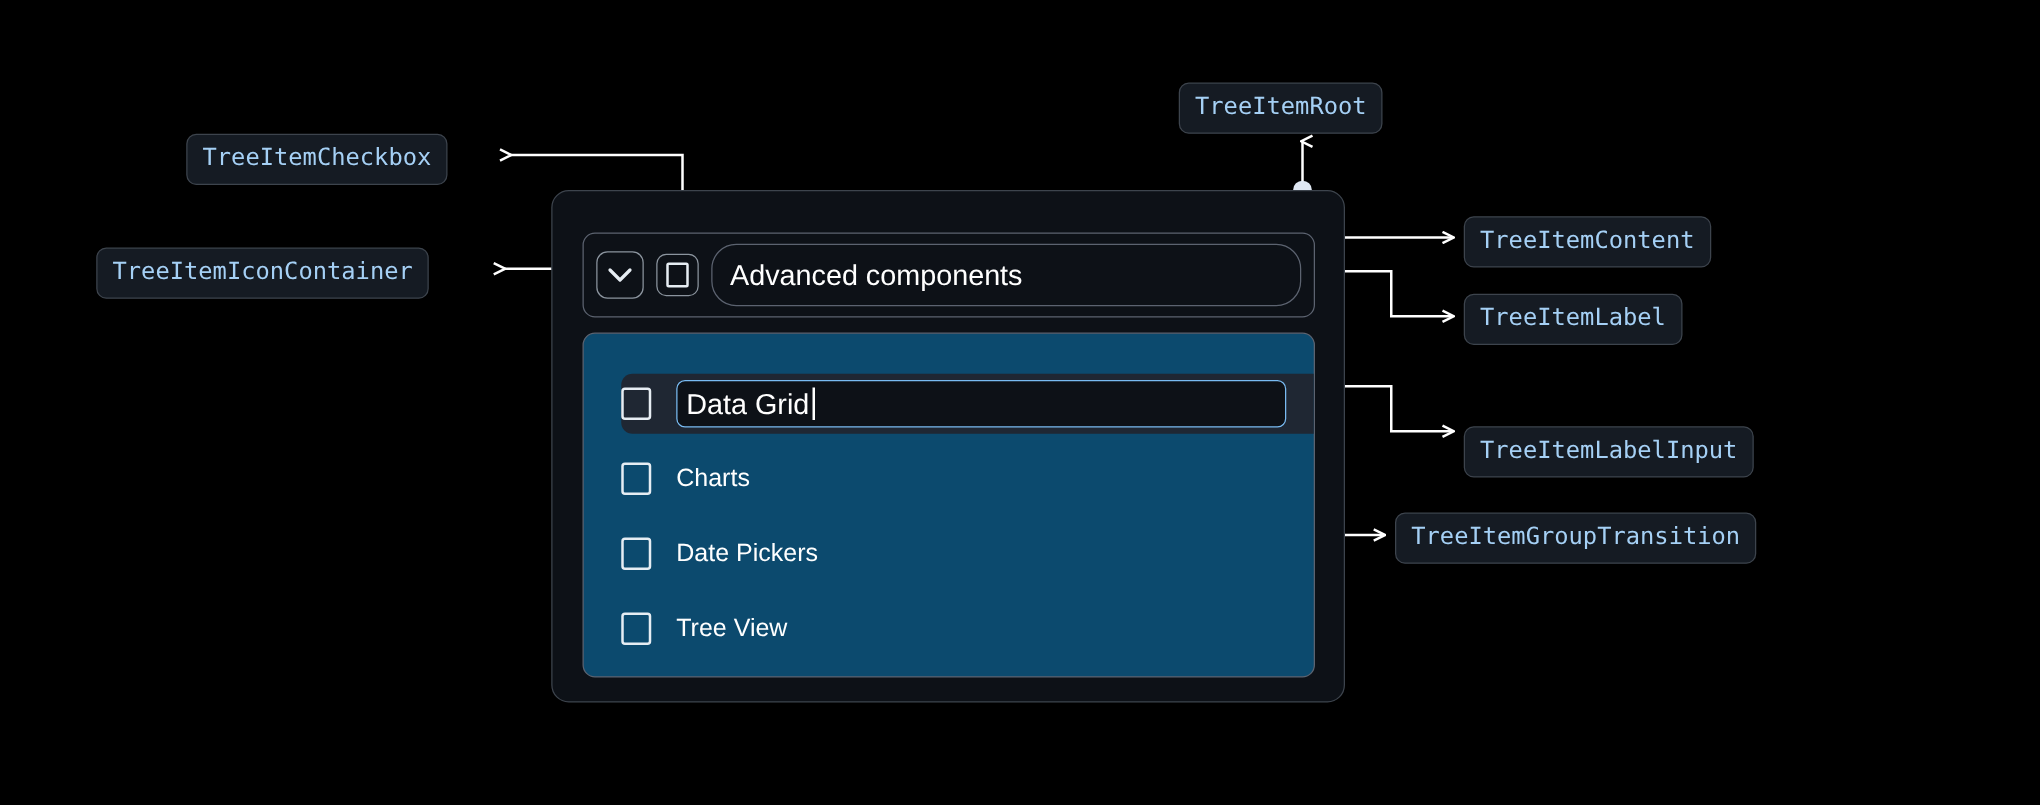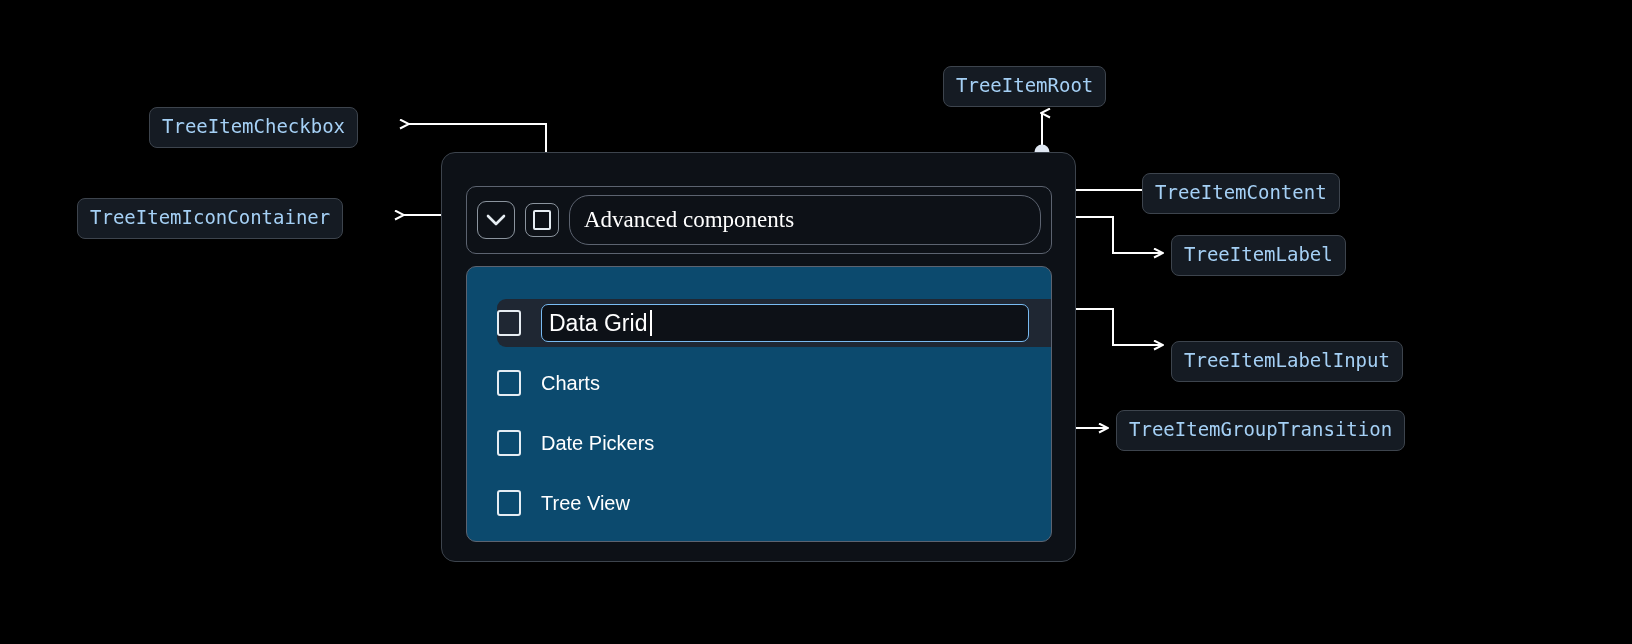--- a/index.html
+++ b/index.html
@@ -78,21 +78,20 @@
   .tree-label{
     flex:1 1 auto;
     height:50px;
     border:1px solid #5c6370;
     border-radius:20px;
     box-sizing:border-box;
     display:flex;align-items:center;
     padding-left:14px;
     color:#ffffff;
     font-size:23px;
-    font-family:Liberation Serif, serif;
   }
 
   
   .group-transition{
     position:absolute;
     left:24px;top:113px;
     width:586px;height:276px;
     background:#0c4a6e;
     border:1px solid #5c6370;
     border-radius:10px;
@@ -240,18 +239,18 @@
           <span class="row-text">Tree View</span>
         </div>
 
       </div>
     </div>
   </div>
 
   <div class="chip" style="left: 149px; top: 107px;">TreeItemCheckbox</div>
   <div class="chip" style="left: 77px; top: 198px;">TreeItemIconContainer</div>
   <div class="chip" style="left: 943px; top: 66px;">TreeItemRoot</div>
-  <div class="chip" style="left: 1142px; top: 173px;">TreeItemContent</div>
+  <div class="chip" style="left: 1171px; top: 173px;">TreeItemContent</div>
   <div class="chip" style="left: 1171px; top: 235px;">TreeItemLabel</div>
   <div class="chip" style="left: 1171px; top: 327px; margin-top: 14px;">TreeItemLabelInput</div>
   <div class="chip" style="left: 1116px; top: 410px;">TreeItemGroupTransition</div>
 
 </div>
 
 </body></html>

